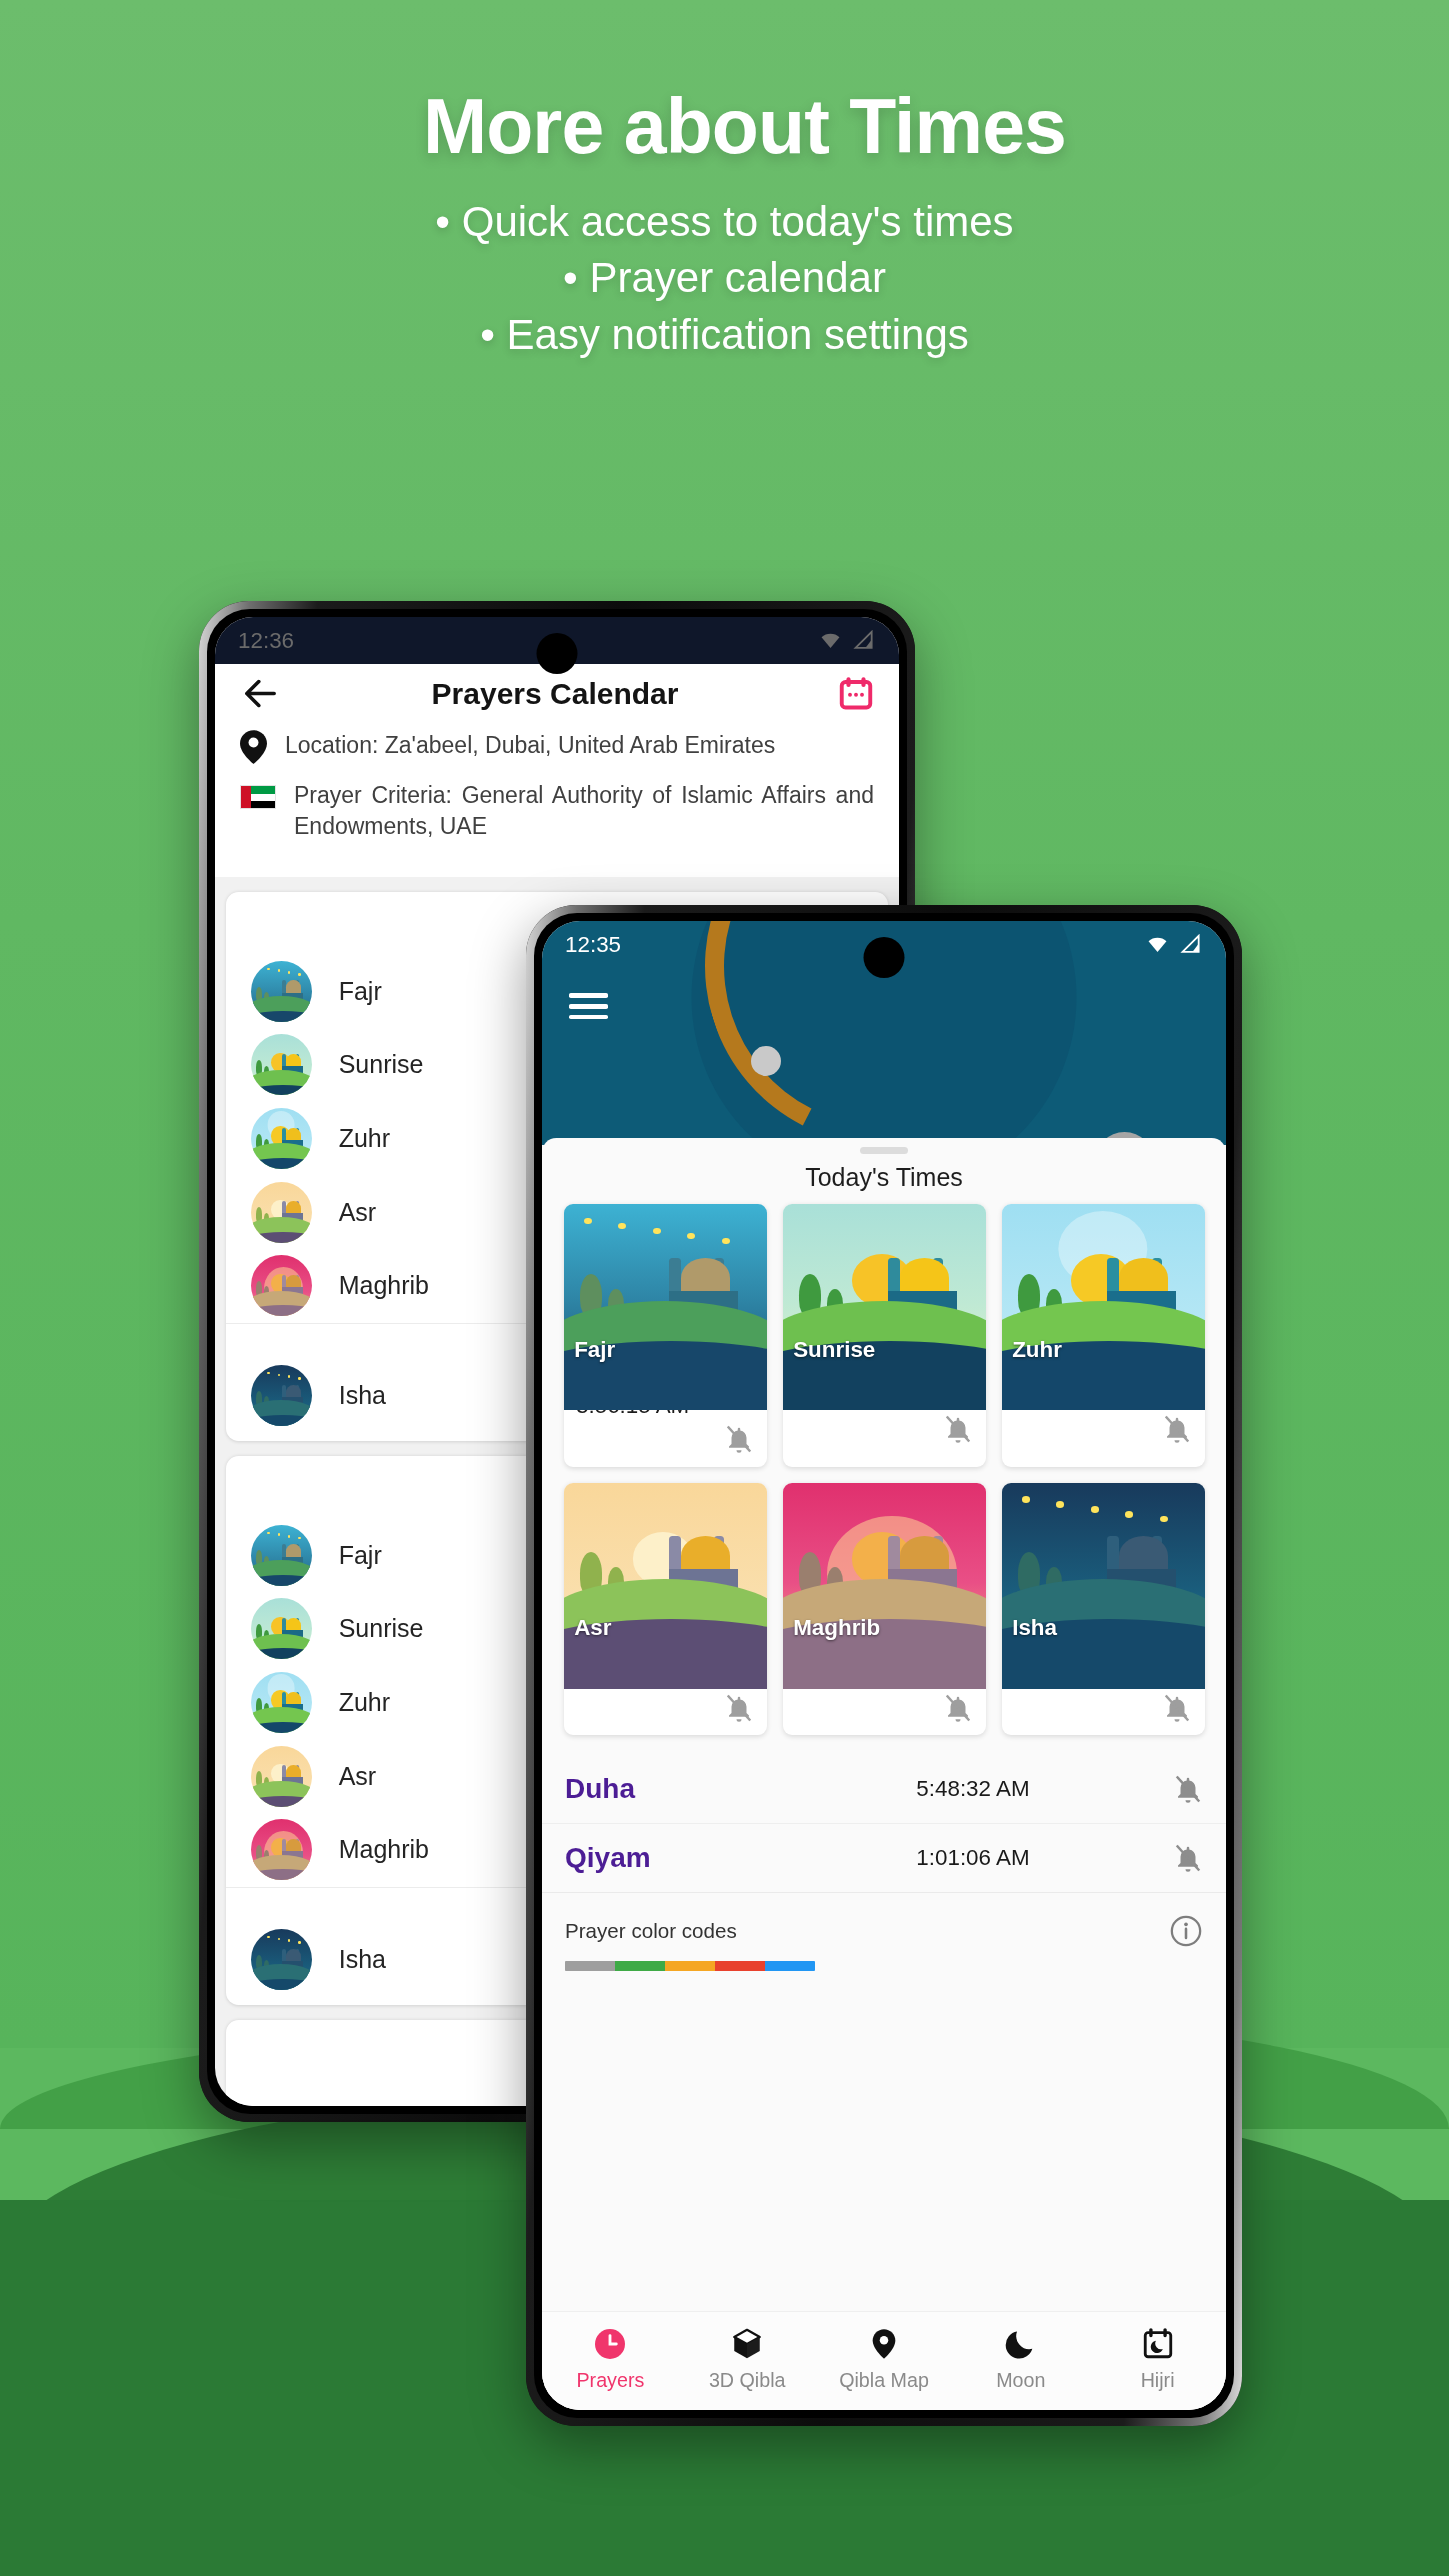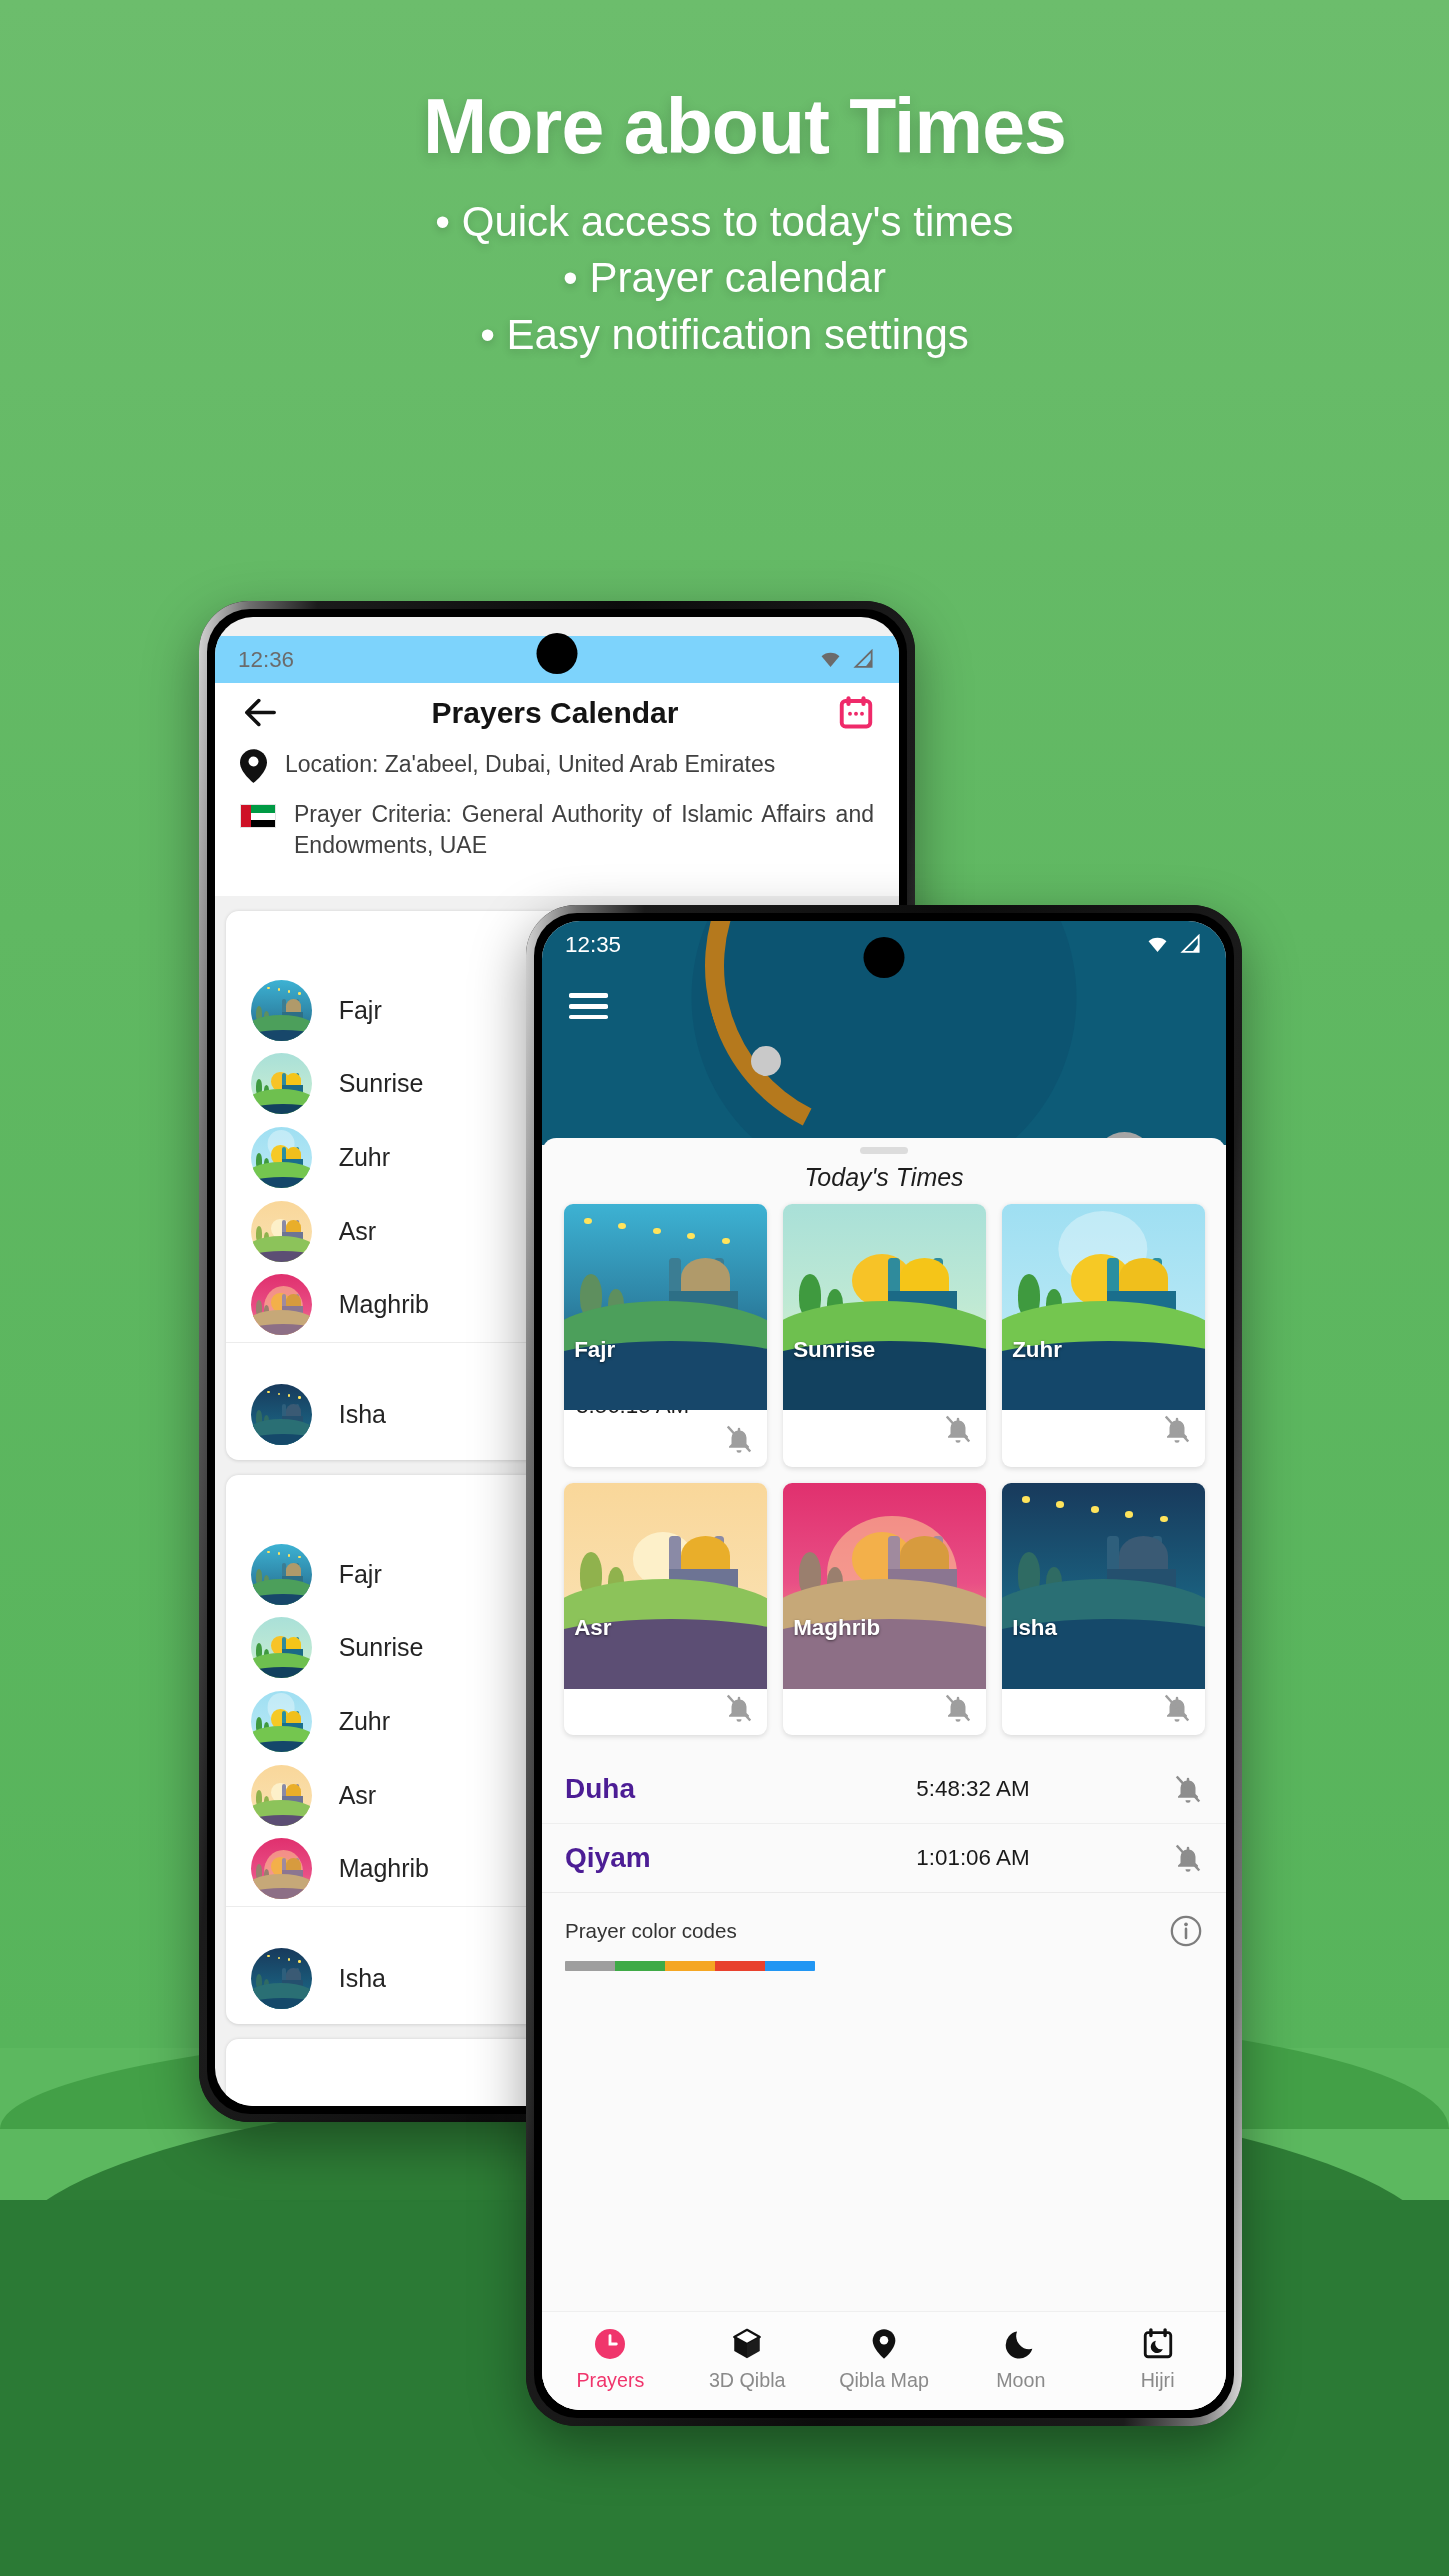--- a/index.html
+++ b/index.html
@@ -30,21 +30,21 @@
 
   .statusbar { height:47px; display:flex; align-items:center; justify-content:space-between;
                padding:0 23px; font-size:22.4px; }
   .sb-icons { display:flex; gap:9px; align-items:center; }
   .punch { position:absolute; left:50%; transform:translateX(-50%); background:#000;
            border-radius:50%; z-index:6; }
 
   
   #phone-back { left:199px; top:601px; width:716px; height:1521px; }
   #phone-back .screen { background:#f1f1f1; }
-  #phone-back .statusbar { color:#6b6b6b; background:#7dd3fc;margin-top:19px; }
+  #phone-back .statusbar { color:#6b6b6b; background:#0f172a; }
   .pc-appbar { background:#fff; display:flex; align-items:center; padding:9px 25px 12.5px; gap:23px; }
   .pc-title { font-size:30px; font-weight:700; color:#141414; flex:1; text-align:center; margin-right:9px;}
   .pc-back { width:41px; height:41px; flex:none; }
   .pc-cal  { width:36px; height:36px; flex:none; }
   .pc-meta { background:#fff; padding:3.6px 25px 19.7px; }
   .pc-row  { display:flex; gap:18px; align-items:flex-start; margin-bottom:16px; }
   .pc-row .txt { font-size:23px; color:#404040; line-height:1.34; }
   .pc-row.j .txt { text-align:justify; }
   .pin { width:27px; height:34px; flex:none; }
   .flag { width:36px; height:24px; flex:none; margin-top:5.4px; border:0.9px solid #e3e3e3; display:flex; }
@@ -86,21 +86,21 @@
         left:209px; top:125px;}
   .fp-hero .knob2{position:absolute;width:59px;height:59px;border-radius:50%;background:#a5a5a5;
         left:553px; top:211px;}
   .fp-status{ color:#fff; position:relative; z-index:3;}
   .burger{ position:absolute; left:27px; top:66px; z-index:4; width:39px; }
   .burger i{display:block;height:4.5px;background:#fff;border-radius:1.8px;margin:6.3px 0;}
 
   .sheet { flex:1; background:#fafafa; border-radius:14.3px 14.3px 0 0; margin-top:-7.2px; position:relative;
            display:flex; flex-direction:column; z-index:5; }
   .grab { width:48px; height:7.2px; border-radius:3.6px; background:#dcdcdc; margin:9px auto 3.6px; }
-  .sheet-title { text-align:center; font-size:25px; color:#1d1d1d; padding:5.4px 0 12.5px;font-style:italic; }
+  .sheet-title { text-align:center; font-size:25px; color:#1d1d1d; padding:5.4px 0 12.5px; }
 
   .cards { display:grid; grid-template-columns:repeat(3,1fr); gap:16px; padding:0 21.5px; }
   .tcard { background:#fff; border-radius:9px; box-shadow:0 1.8px 5.4px rgba(0,0,0,.12); overflow:hidden; }
   .tcard .img { height:166px; position:relative; }
   .tcard .nm { position:absolute; left:10.7px; bottom:7.2px; font-size:22.4px; font-weight:700; color:#fff;
                text-shadow:0 0.9px 2.7px rgba(0,0,0,.55); z-index:4;}
   .tcard .bar { height:9.8px; }
   .tcard .tm { font-size:22.4px; color:#1c1c1c; padding:12.5px 12.5px 1.8px; }
   .tcard .bell { display:flex; justify-content:flex-end; padding:3.6px 12.5px 12.5px; }
 

